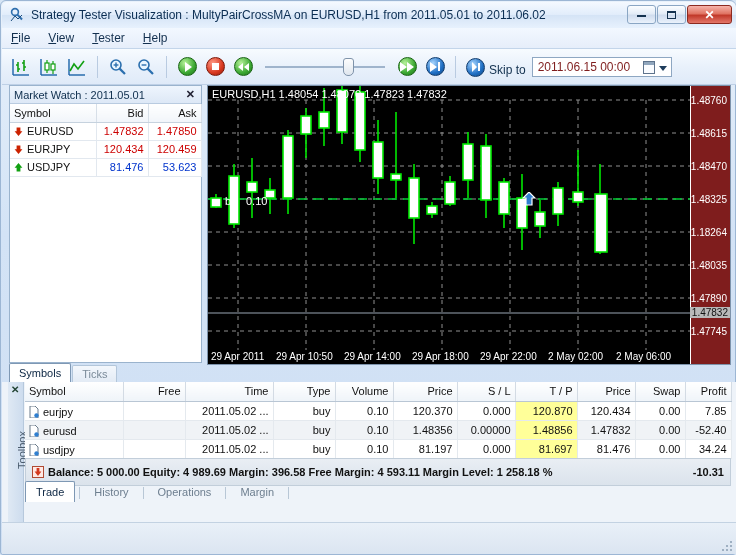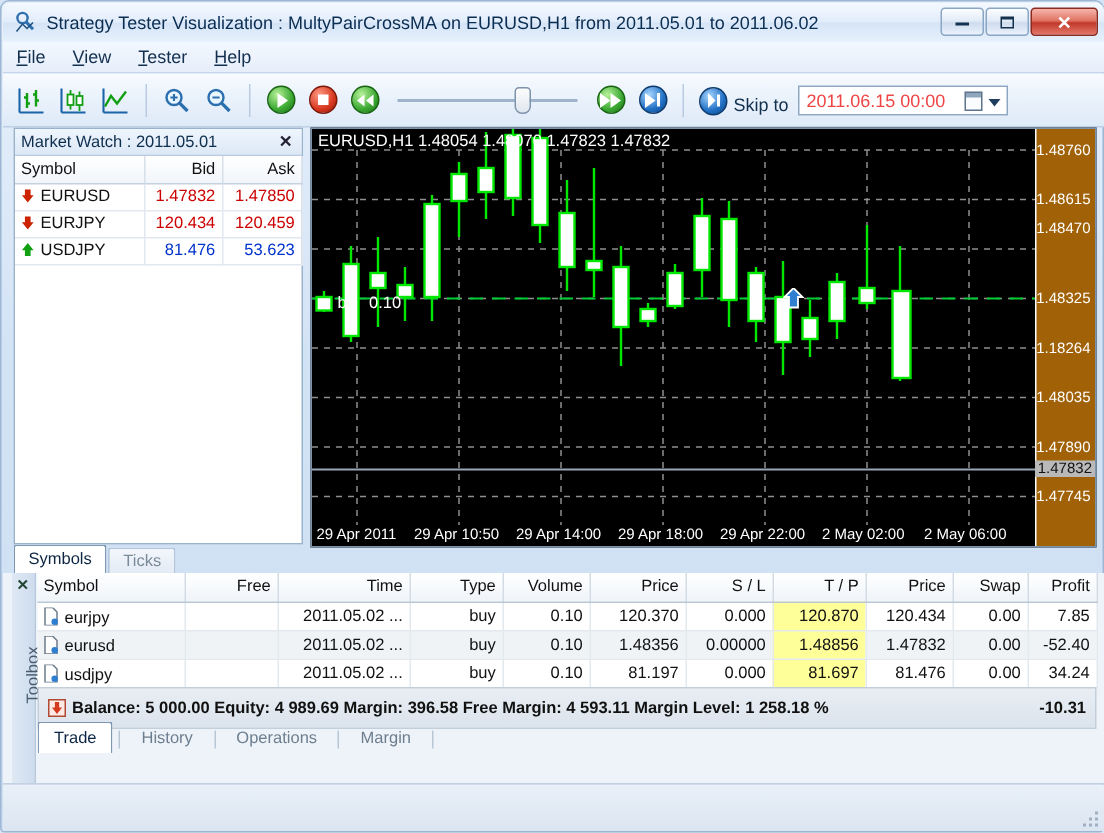--- a/index.html
+++ b/index.html
@@ -78,21 +78,21 @@
   }
   .slider .track{position:absolute;left:0;right:0;top:9px;height:2px;background:#9fb4cc;}
   .slider .knob{
     position:absolute;left:78px;top:1px;width:11px;height:18px;border-radius:3px 3px 5px 5px;
     background:linear-gradient(180deg,#fdfdfd,#dfe6ee);border:1px solid #7f93aa;box-sizing:border-box;
   }
   .skipwrap{display:flex;align-items:flex-end;margin-left:4px;}
   .skiplbl{margin:0 6px 0 4px;color:#12304e;font-size:12px;}
   .datefield{
     width:140px;height:20px;background:#fff;border:1px solid #8ea7c2;box-sizing:border-box;
-    display:flex;align-items:center;padding-left:5px;font-size:12px;color:#ef4444;position:relative;
+    display:flex;align-items:center;padding-left:5px;font-size:12px;color:#7f1d1d;position:relative;
   }
   .cal-ic{
     position:absolute;right:16px;top:3px;width:12px;height:13px;border:1px solid #5e738c;background:#fafcff;box-sizing:border-box;
   }
   .cal-ic:before{content:"";position:absolute;left:0;right:0;top:0;height:3px;background:#90a6bd;}
   .dd-arrow{position:absolute;right:4px;top:8px;width:0;height:0;border-left:4px solid transparent;border-right:4px solid transparent;border-top:5px solid #1f3d5c;}
   .ic-chart{width:20px;height:18px;position:relative;}
 
   
   .main{position:absolute;left:1px;top:84px;width:734px;height:297px;}
@@ -144,21 +144,21 @@
   .chartbox{
     position:absolute;left:205px;top:0;width:524px;height:280px;
     background:#000;border:1px solid #7d93ab;box-sizing:border-box;overflow:hidden;
   }
   .chart-hdr{
     position:absolute;left:4px;top:2px;color:#ffffff;font-size:11px;white-space:nowrap;
     font-family:"Liberation Sans",sans-serif;z-index:5;
   }
   .plot{position:absolute;left:0;top:0;width:482px;height:278px;}
   .yaxis{
-    position:absolute;right:0;top:0;width:40px;height:278px;background:#a16207;
+    position:absolute;right:0;top:0;width:40px;height:278px;background:#7f1d1d;
     border-left:1px solid #ffffff;box-sizing:border-box;z-index:4;
   }
   .ylbl{position:absolute;right:3px;color:#fff;font-size:10px;white-space:nowrap;}
   .ylbl.cur{background:#b9b9b9;color:#111;padding:0 2px;right:0;}
   .xlbl{position:absolute;bottom:2px;color:#fff;font-size:10px;white-space:nowrap;}
   .cursor-ic{position:absolute;width:14px;height:14px;z-index:6;}
 
   
   .toolbox{
     position:absolute;left:1px;top:381px;width:734px;height:140px;
@@ -525,21 +525,21 @@
             </g>
         </g>
 
         <text x="17" y="119" fill="#ffffff" font-size="11" font-family="Liberation Sans, sans-serif">b</text>
         <text x="38" y="119" fill="#ffffff" font-size="11" font-family="Liberation Sans, sans-serif">0.10</text>
       </svg>
 
       <div class="yaxis">
         <div class="ylbl" style="top:9px">1.48760</div>
         <div class="ylbl" style="top:42px">1.48615</div>
-        <div class="ylbl" style="top:61px">1.48470</div>
+        <div class="ylbl" style="top:75px">1.48470</div>
         <div class="ylbl" style="top:108px">1.48325</div>
         <div class="ylbl" style="top:141px">1.18264</div>
         <div class="ylbl" style="top:174px">1.48035</div>
         <div class="ylbl" style="top:207px">1.47890</div>
         <div class="ylbl cur" style="top:221px">1.47832</div>
         <div class="ylbl" style="top:240px">1.47745</div>
       </div>
 
       <div class="xlbl" style="left:3px">29 Apr 2011</div>
       <div class="xlbl" style="left:68px">29 Apr 10:50</div>

